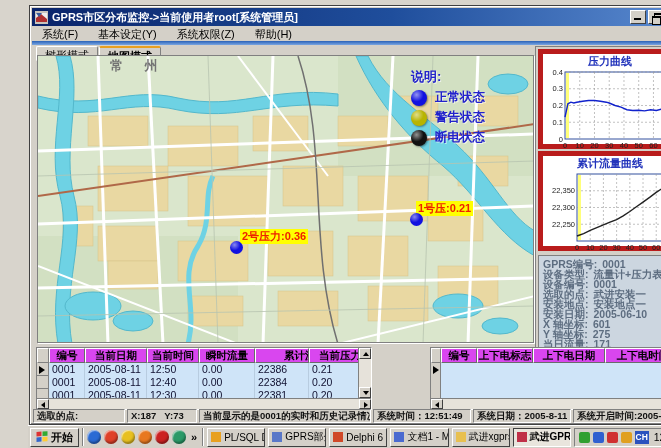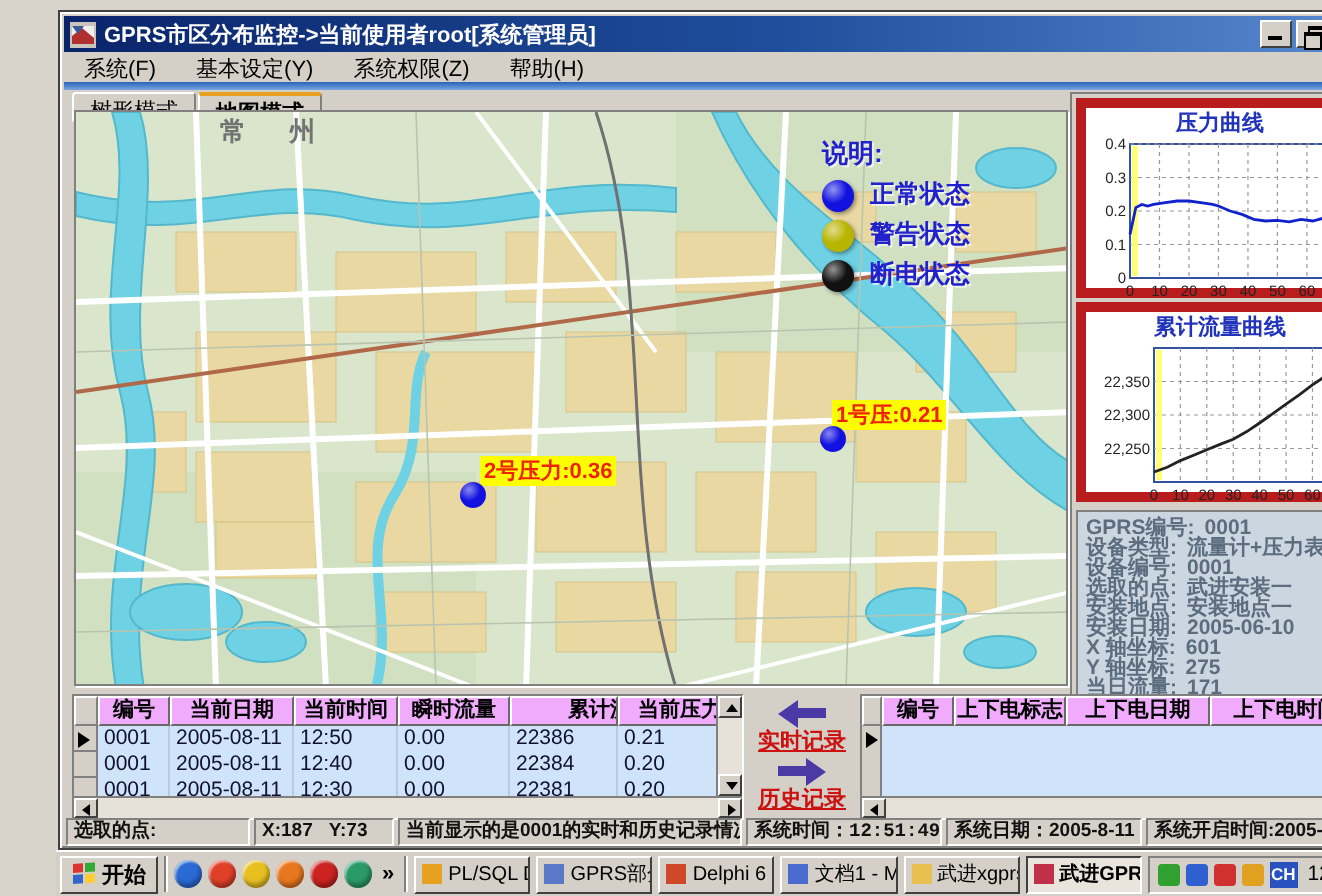--- a/index.html
+++ b/index.html
@@ -70,21 +70,21 @@
   .info-row { font-size:10.5px; line-height:10px; color:#5d6d80; white-space:nowrap;
     display:flex; gap:5px; font-weight:bold; }
   .info-label { flex:0 0 auto; }
 
   
   .grid { position:absolute; top:341px; height:63px; background:#cfe4f8;
     border:1px solid; border-color:#808080 #fff #fff #808080; overflow:hidden; }
   .grid-left { left:6px; width:336px; }
   .grid-right { left:400px; width:253px; }
   .tbl-header { display:flex; height:15px; }
-  .hcell { background:#f0abfc; border:1px solid; border-color:#fff #6a6a6a #6a6a6a #fff;
+  .hcell { background:#d946ef; border:1px solid; border-color:#fff #6a6a6a #6a6a6a #fff;
     font-size:10.5px; font-weight:bold; text-align:center; line-height:13px;
     overflow:hidden; white-space:nowrap; flex:0 0 auto; }
   .trow { display:flex; height:13px; }
   .tcell { font-size:10.5px; line-height:13px; padding-left:3px; color:#101030;
     border-right:1px solid #b8cce0; overflow:hidden; white-space:nowrap; flex:0 0 auto; }
   .sel { background:#d4d0c8; border-right:1px solid #808080; border-bottom:1px solid #808080;
     position:relative; flex:0 0 auto; }
   .sel-arrow::after { content:""; position:absolute; left:2px; top:3px;
     border-left:6px solid #000; border-top:4px solid transparent; border-bottom:4px solid transparent; }
   .vscroll { position:absolute; right:0; top:0; width:13px; bottom:11px; background:#e6e2da;
@@ -418,32 +418,20 @@
       <div class="vscroll">
         <div class="sb-btn tri-up"></div>
         <div class="sb-btn tri-dn vs-bottom"></div>
       </div>
       <div class="hscroll">
         <div class="sb-btn tri-l"></div>
         <div class="sb-btn tri-r"></div>
       </div>
     </div>
 
-    <div class="mid-panel">
-      <div class="arrow left">
-          <span class="head"></span>
-          <span class="shaft"></span>
-        </div>
-      <div class="rec-label">实时记录</div>
-      <div class="arrow right">
-          <span class="head"></span>
-          <span class="shaft"></span>
-        </div>
-      <div class="rec-label">历史记录</div>
-    </div>
 
     <div class="grid grid-right">
       <div class="tbl-header">
         <div class="hcell sel" style="width:10px;"></div>
         <div class="hcell" style="width:36px;">编号</div>
         <div class="hcell" style="width:56px;">上下电标志</div>
         <div class="hcell" style="width:72px;">上下电日期</div>
         <div class="hcell" style="width:76px;">上下电时间</div>
       </div>
       <div class="trow" style="height:36px;">
@@ -455,21 +443,21 @@
       </div>
     </div>
 
     <div class="statusbar">
       <div class="sb-panel" style="width:92px;">选取的点:</div>
       <div class="sb-panel" style="width:70px; display:flex; gap:8px;">
         <span>X:187</span>
         <span>Y:73</span>
       </div>
       <div class="sb-panel" style="width:172px;">当前显示的是0001的实时和历史记录情况!</div>
-      <div class="sb-panel" style="width:98px;font-family:Liberation Mono, monospace;">系统时间：12:51:49</div>
+      <div class="sb-panel" style="width:98px;">系统时间：12:51:49</div>
       <div class="sb-panel" style="width:98px;">系统日期：2005-8-11</div>
       <div class="sb-panel" style="flex:1;">系统开启时间:2005-8-11：12:49:59</div>
     </div>
   </div>
 
   <div class="taskbar">
     <div class="start-btn">
       <svg class="winlogo" viewBox="0 0 12 12">
         <rect x="0.5" y="1" width="5" height="4.5" fill="#d33" transform="skewY(-4)"></rect>
         <rect x="6.5" y="1" width="5" height="4.5" fill="#3a3" transform="skewY(-4)"></rect>

